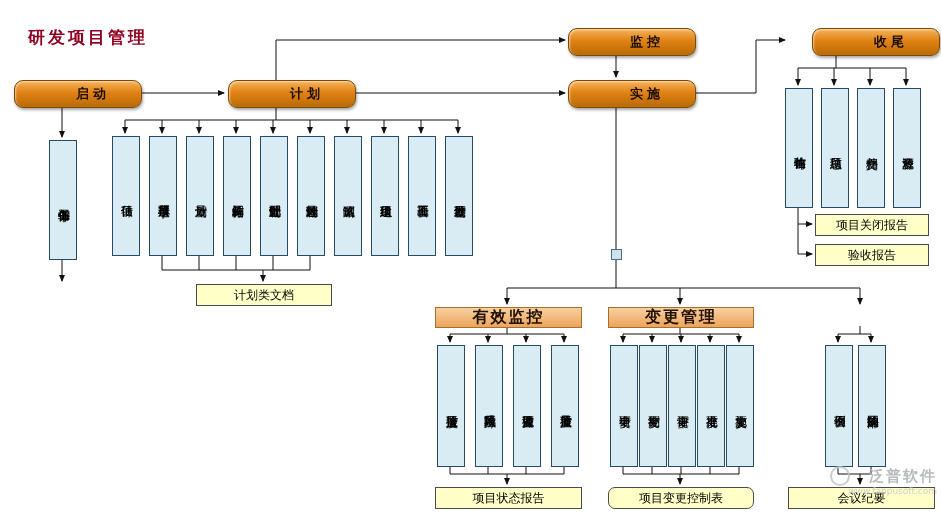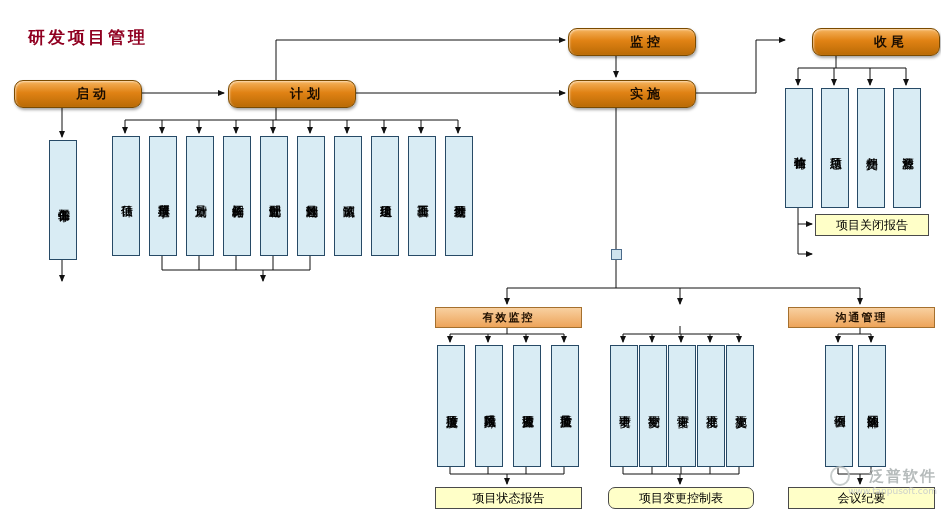--- a/index.html
+++ b/index.html
@@ -17,21 +17,21 @@
          font-size:13px;font-weight:bold;color:#1a0d00;letter-spacing:4px;padding-left:30px;}
   .vbox{position:absolute;width:26px;background:#d9ecf4;border:1px solid #274a66;
         display:flex;align-items:center;justify-content:center;
         writing-mode:vertical-rl;text-orientation:upright;
         font-size:12px;line-height:1.15;color:#000;}
   .docbox{position:absolute;height:20px;background:#ffffc8;border:1px solid #4a4a4a;
           display:flex;align-items:center;justify-content:center;font-size:12px;color:#000;}
   .secheader{position:absolute;height:19px;border:1px solid #a5702e;
              background:linear-gradient(180deg,#f8d0a0 0%,#eda45a 100%);
              display:flex;align-items:center;justify-content:center;
-             font-size:11px;font-weight:bold;color:#201000;letter-spacing:2px;}
+             font-size:16px;font-weight:bold;color:#201000;letter-spacing:2px;}
   .node-square{position:absolute;left:611px;top:249px;width:9px;height:9px;
                background:#cfe3ee;border:1px solid #4a6a8a;}
   .watermark{position:absolute;right:4px;top:466px;text-align:right;z-index:5;opacity:.9;}
   .wm-row{display:flex;align-items:center;justify-content:space-between;gap:19px;}
   .wm-logo{width:16px;height:16px;border-radius:50%;border:2px solid #c3c8c8;display:inline-block;}
   .wm-brand{font-size:15px;font-weight:bold;color:#aeb4b4;letter-spacing:2px;}
   .wm-url{font-size:9px;color:#c8cccc;}
 </style>
 </head>
 <body>
@@ -113,44 +113,46 @@
   <div class="vbox" style="left:112px;top:136px;height:118px;">项目估计</div>
   <div class="vbox" style="left:149px;top:136px;height:118px;">项目过程手册</div>
   <div class="vbox" style="left:186px;top:136px;height:118px;">质量计划</div>
   <div class="vbox" style="left:223px;top:136px;height:118px;">工作分解结构</div>
   <div class="vbox" style="left:260px;top:136px;height:118px;">配置管理计划</div>
   <div class="vbox" style="left:297px;top:136px;height:118px;">风险管理计划</div>
   <div class="vbox" style="left:334px;top:136px;height:118px;">测试策略</div>
   <div class="vbox" style="left:371px;top:136px;height:118px;">组建项目组</div>
   <div class="vbox" style="left:408px;top:136px;height:118px;">项目开工会</div>
   <div class="vbox" style="left:445px;top:136px;height:118px;">签发项目计划</div>
+  <div class="docbox" style="left:196px;top:284px;width:134px;">计划类文档</div>
 
   <div class="vbox" style="left:785px;top:88px;height:118px;">评估与验收</div>
   <div class="vbox" style="left:821px;top:88px;height:118px;">项目总结</div>
   <div class="vbox" style="left:857px;top:88px;height:118px;">文件归档</div>
   <div class="vbox" style="left:893px;top:88px;height:118px;">资源释放</div>
   <div class="docbox" style="left:815px;top:214px;width:112px;">项目关闭报告</div>
+  <div class="docbox" style="left:815px;top:244px;width:112px;">验收报告</div>
 
   <div class="node-square"></div>
 
   <div class="secheader" style="left:435px;top:307px;width:145px;">有效监控</div>
   <div class="vbox" style="left:437px;top:345px;height:120px;">项目进度监控</div>
   <div class="vbox" style="left:475px;top:345px;height:120px;">项目风险跟踪</div>
   <div class="vbox" style="left:513px;top:345px;height:120px;">项目资源监控</div>
   <div class="vbox" style="left:551px;top:345px;height:120px;">项目质量监控</div>
   <div class="docbox" style="left:435px;top:487px;width:145px;font-family:Liberation Serif, serif;">项目状态报告</div>
 
+  <div class="secheader" style="left:608px;top:307px;width:144px;">变更管理</div>
   <div class="vbox" style="left:610px;top:345px;height:120px;">变更申请</div>
   <div class="vbox" style="left:639px;top:345px;height:120px;">变更控制</div>
   <div class="vbox" style="left:668px;top:345px;height:120px;">变更评审</div>
   <div class="vbox" style="left:697px;top:345px;height:120px;">批准变更</div>
   <div class="vbox" style="left:726px;top:345px;height:120px;">实施变更</div>
   <div class="docbox" style="left:608px;top:487px;width:144px;border-radius:7px;">项目变更控制表</div>
 
-  <div class="secheader" style="left:788px;top:307px;width:145px;">沟通管理</div>
   <div class="vbox" style="left:825px;top:345px;height:120px;">项目例会</div>
   <div class="vbox" style="left:858px;top:345px;height:120px;">外部团队沟通</div>
   <div class="docbox" style="left:788px;top:487px;width:145px;">会议纪要</div>
 
   <div class="watermark">
     <div class="wm-row">
       <span class="wm-logo"></span>
       <span class="wm-brand">泛普软件</span>
     </div>
     <div class="wm-url">www.fanpusoft.com</div>

